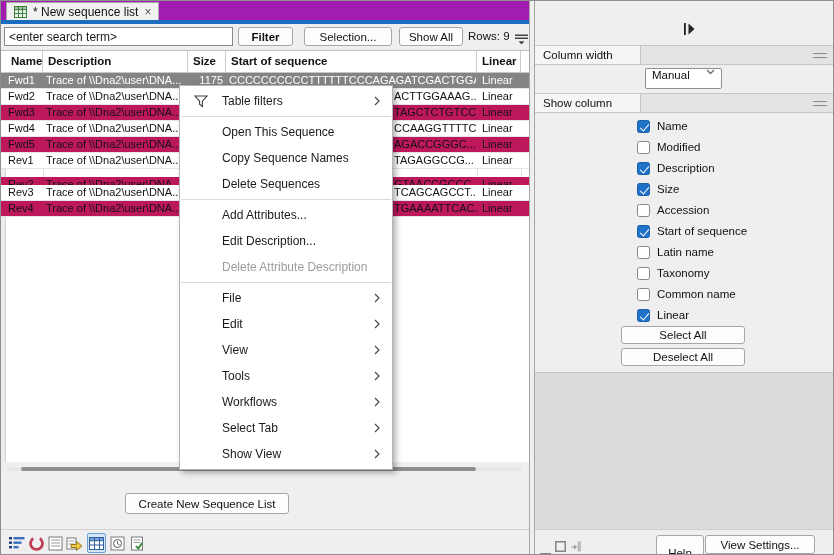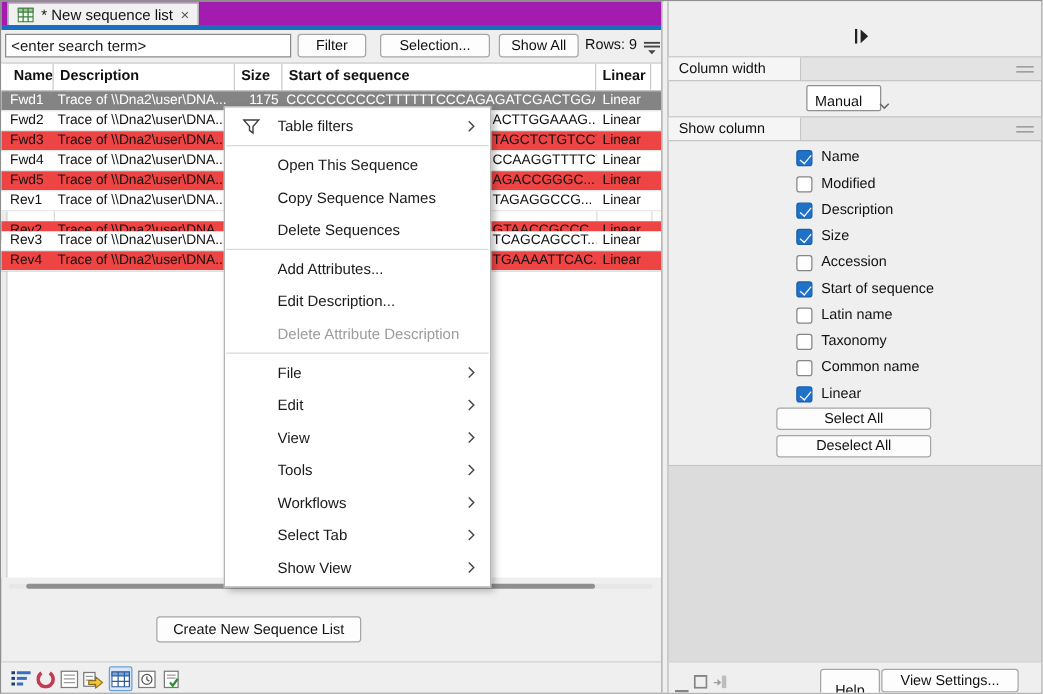--- a/index.html
+++ b/index.html
@@ -27,21 +27,21 @@
 
   
   .tablewrap { position: absolute; left: 0; top: 49px; width: 528px; height: 412px; background: #fff; border-top: 1px solid #bdbdbd; }
   .leftstrip { position: absolute; left: 0; top: 0; width: 5px; height: 100%; background: #ececec; border-right: 1px solid #d2d2d2; }
   .thead { position: absolute; left: 0; top: 0; width: 528px; height: 22px; background: #fff; border-bottom: 1px solid #c6c6c6; }
   .th { position: absolute; top: 0; height: 21px; line-height: 21px; font-size: 11.5px; font-weight: bold;
         color: #111; padding-left: 4px; border-right: 1px solid #cccccc; overflow: hidden; white-space: nowrap; }
   .gridlines span { position: absolute; top: 22px; width: 1px; height: 144px; background: #dcdcdc; }
   .trow { position: absolute; left: 0; width: 528px; height: 16px; background: #fff; border-bottom: 1px solid #e6e6e6;
           font-size: 11px; color: #111; }
-  .trow.alt { background: #ef4444; }
+  .trow.alt { background: #be185d; }
   .trow.sel { background: #848484; color: #fff; }
   .cell { position: absolute; top: 0; height: 15px; line-height: 15px; white-space: nowrap; overflow: hidden; }
   .cell.name   { left: 7px;  width: 33px; }
   .cell.desc   { left: 45px; width: 140px; }
   .cell.size   { left: 188px; width: 34px; text-align: right; }
   .cell.start.full { left: 228px; width: 247px; }
   .cell.start.frag { left: 393px; width: 83px; }
   .cell.linear { left: 481px; width: 39px; }
 
   
@@ -70,22 +70,22 @@
               border-left: 1px solid #a6a6a6; border-right: 1px solid #a6a6a6; }
 
   
   .panel { position: absolute; left: 534px; top: 0; width: 300px; height: 555px; background: #efefef; }
   .panel-header { position: absolute; left: 0; top: 22px; width: 100%; height: 22px; display: flex; align-items: center; gap: 14px; padding-left: 8px; flex-direction: column; }
   .panel-title { font-size: 12px; color: #111; }
   .grp { position: absolute; left: 0; width: 100%; height: 20px; background: #e3e3e3; border-top: 1px solid #c6c6c6; border-bottom: 1px solid #c6c6c6; }
   .grp-label { position: absolute; left: 0; top: 0; bottom: 0; width: 106px; background: #f5f5f5; border-right: 1px solid #c6c6c6;
                display: flex; align-items: center; padding-left: 8px; font-size: 11.5px; color: #111; }
   .grp-collapse { position: absolute; right: 8px; top: 7px; width: 14px; height: 5px; border-top: 1.6px solid #8a8a8a; border-bottom: 1.6px solid #8a8a8a; }
-  .dropdown { position: absolute; left: 110px; top: 67px; width: 60px; height: 21px; background: #fff; border: 1px solid #8f8f8f;
-              border-radius: 2px; display: flex; align-items: flex-end; padding: 0 6px; font-size: 11.5px; color: #111; justify-content: space-between; gap: 13px; }
+  .dropdown { position: absolute; left: 110px; top: 67px; width: 77px; height: 21px; background: #fff; border: 1px solid #8f8f8f;
+              border-radius: 2px; display: flex; align-items: flex-start; padding: 0 6px; font-size: 11.5px; color: #111; justify-content: space-between; gap: 13px; }
   .cbrow { position: absolute; left: 0; width: 100%; height: 19px; }
   .cb { position: absolute; left: 102px; top: 3px; width: 13px; height: 13px; border-radius: 2.5px; background: #fff; border: 1px solid #868686; }
   .cb.checked { background: #1f72c8; border-color: #1a5fa8; }
   .cb.checked::after { content: ""; position: absolute; left: 4px; top: 1px; width: 4px; height: 8px;
                        border: solid #fff; border-width: 0 1.8px 1.8px 0; transform: rotate(40deg); }
   .cblabel { position: absolute; left: 122px; top: 0; height: 19px; line-height: 19px; font-size: 11.5px; color: #111; white-space: nowrap; }
   .panel-divider { position: absolute; left: 0; top: 371px; width: 100%; height: 1px; background: #c2c2c2; }
   .panel-lower { position: absolute; left: 0; top: 372px; width: 100%; height: 156px; background: #dcdcdc; }
   .panel-bottom { position: absolute; left: 0; top: 528px; width: 100%; height: 27px; background: #efefef; border-top: 1px solid #cfcfcf; }
   .mini-ic { position: absolute; top: 8px; }
@@ -107,21 +107,21 @@
         </svg>
       </span>
       <span class="tab-title">* New sequence list</span>
       <span class="tab-close">×</span>
     </div>
   </div>
   <div class="accent" style="background:#1a6dc0;"></div>
 
   <div class="toolbar">
     <input class="search" placeholder="&lt;enter search term&gt;" style="">
-    <div class="btn" style="left:237px; top:3px; width:55px; height:19px;">
+    <div class="btn" style="left:237px; top:3px; width:55px; height:19px;font-weight:bold;">
         <span>Filter</span>
       </div>
     <div class="btn" style="left:303px; top:3px; width:88px; height:19px;">
         <span>Selection...</span>
       </div>
     <div class="btn" style="left:398px; top:3px; width:64px; height:19px;">
         <span>Show All</span>
       </div>
     <span class="rows-lab">Rows: 9</span>
     <span class="rows-ic">

